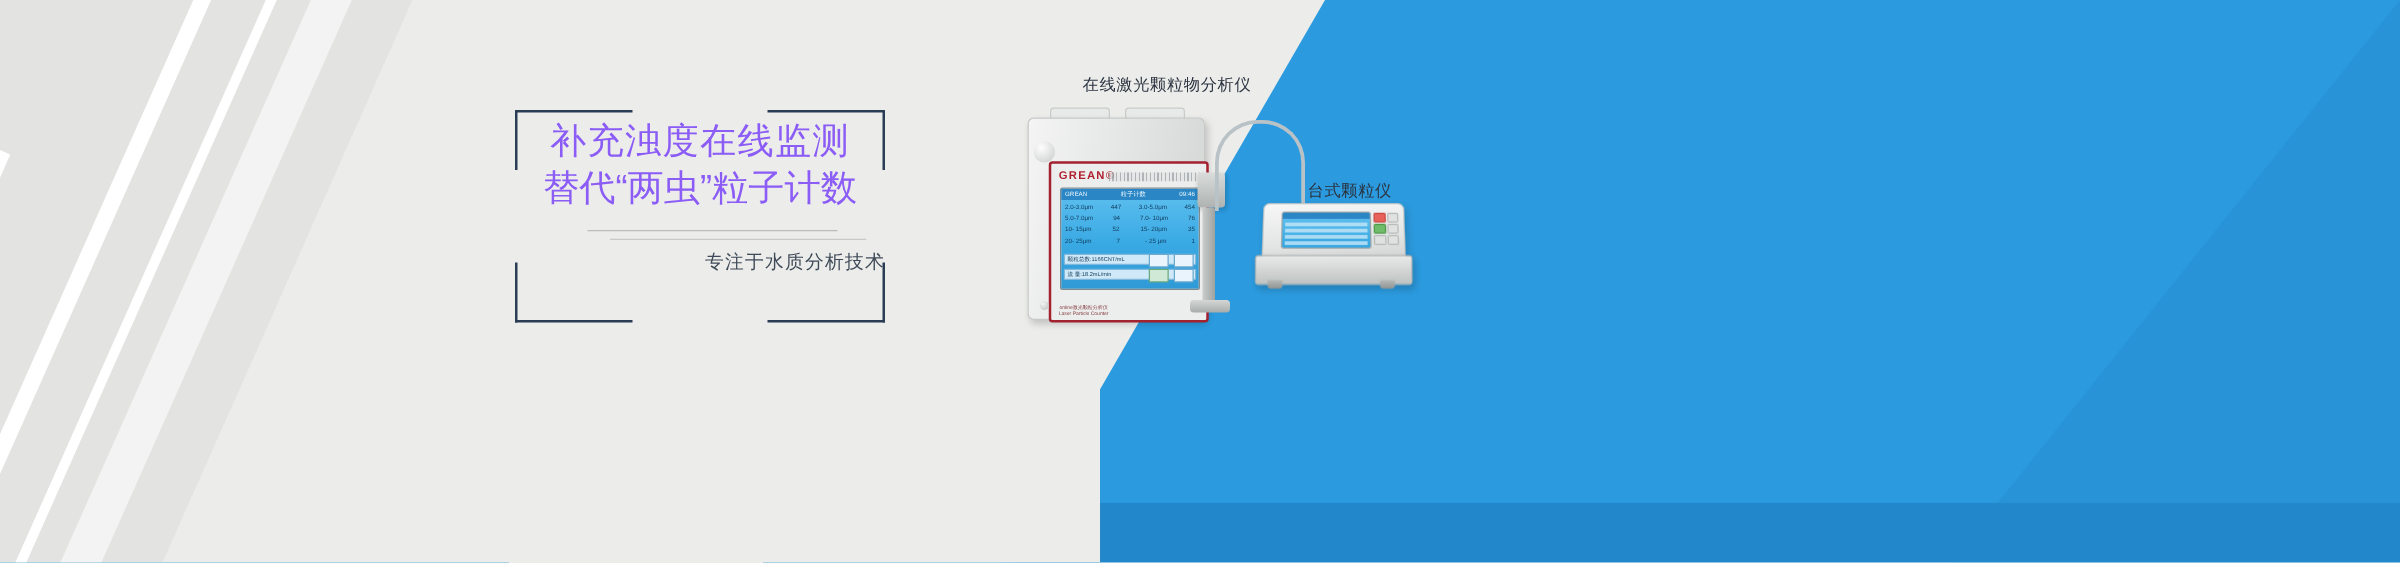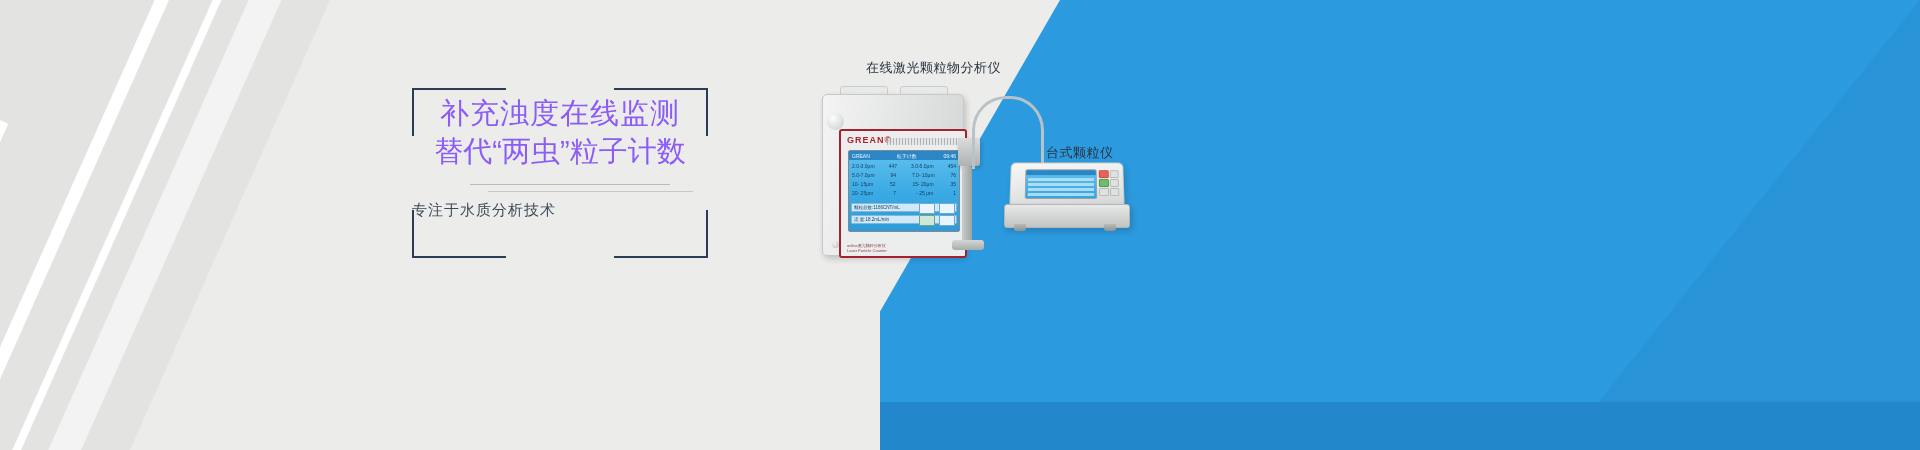--- a/index.html
+++ b/index.html
@@ -69,37 +69,37 @@
   .divider{
     position:absolute;left:58px;top:96px;width:200px;height:0;
     border-top:1px solid #b9bcbb;
   }
   .divider2{
     position:absolute;left:76px;top:103px;width:205px;height:0;
     border-top:1px solid #c6c9c8;
   }
 
   .sub-wrap{
-    position:absolute;left:0;top:108px;width:296px;text-align:left;
+    position:absolute;left:0;top:108px;width:296px;text-align:right;
   }
   .sub-line{
     font-size:15px;color:#3f4a58;line-height:28px;white-space:nowrap;
     letter-spacing:1px;
   }
 
   
   .dev-label{
     position:absolute;color:#2b3340;font-size:13px;white-space:nowrap;
     letter-spacing:.5px;
   }
   .label-online{left:866px;top:59px;}
   .label-bench{left:1046px;top:144px;}
 
   
-  .online-unit{position:absolute;left:816px;top:82px;width:160px;height:180px;}
+  .online-unit{position:absolute;left:816px;top:82px;width:160px;height:180px;text-align:center;}
   .ou-body{
     position:absolute;left:6px;top:12px;width:140px;height:160px;
     background:linear-gradient(100deg,#f3f4f3 0%,#e5e7e6 45%,#d2d5d4 100%);
     border-radius:5px;border:1px solid #c6c9c8;
     box-shadow:2px 3px 6px rgba(0,0,0,.18);
   }
   .ou-top-tab{
     position:absolute;left:24px;top:4px;width:46px;height:12px;
     background:#e8eae9;border:1px solid #c9cccb;border-radius:3px 3px 0 0;
   }

